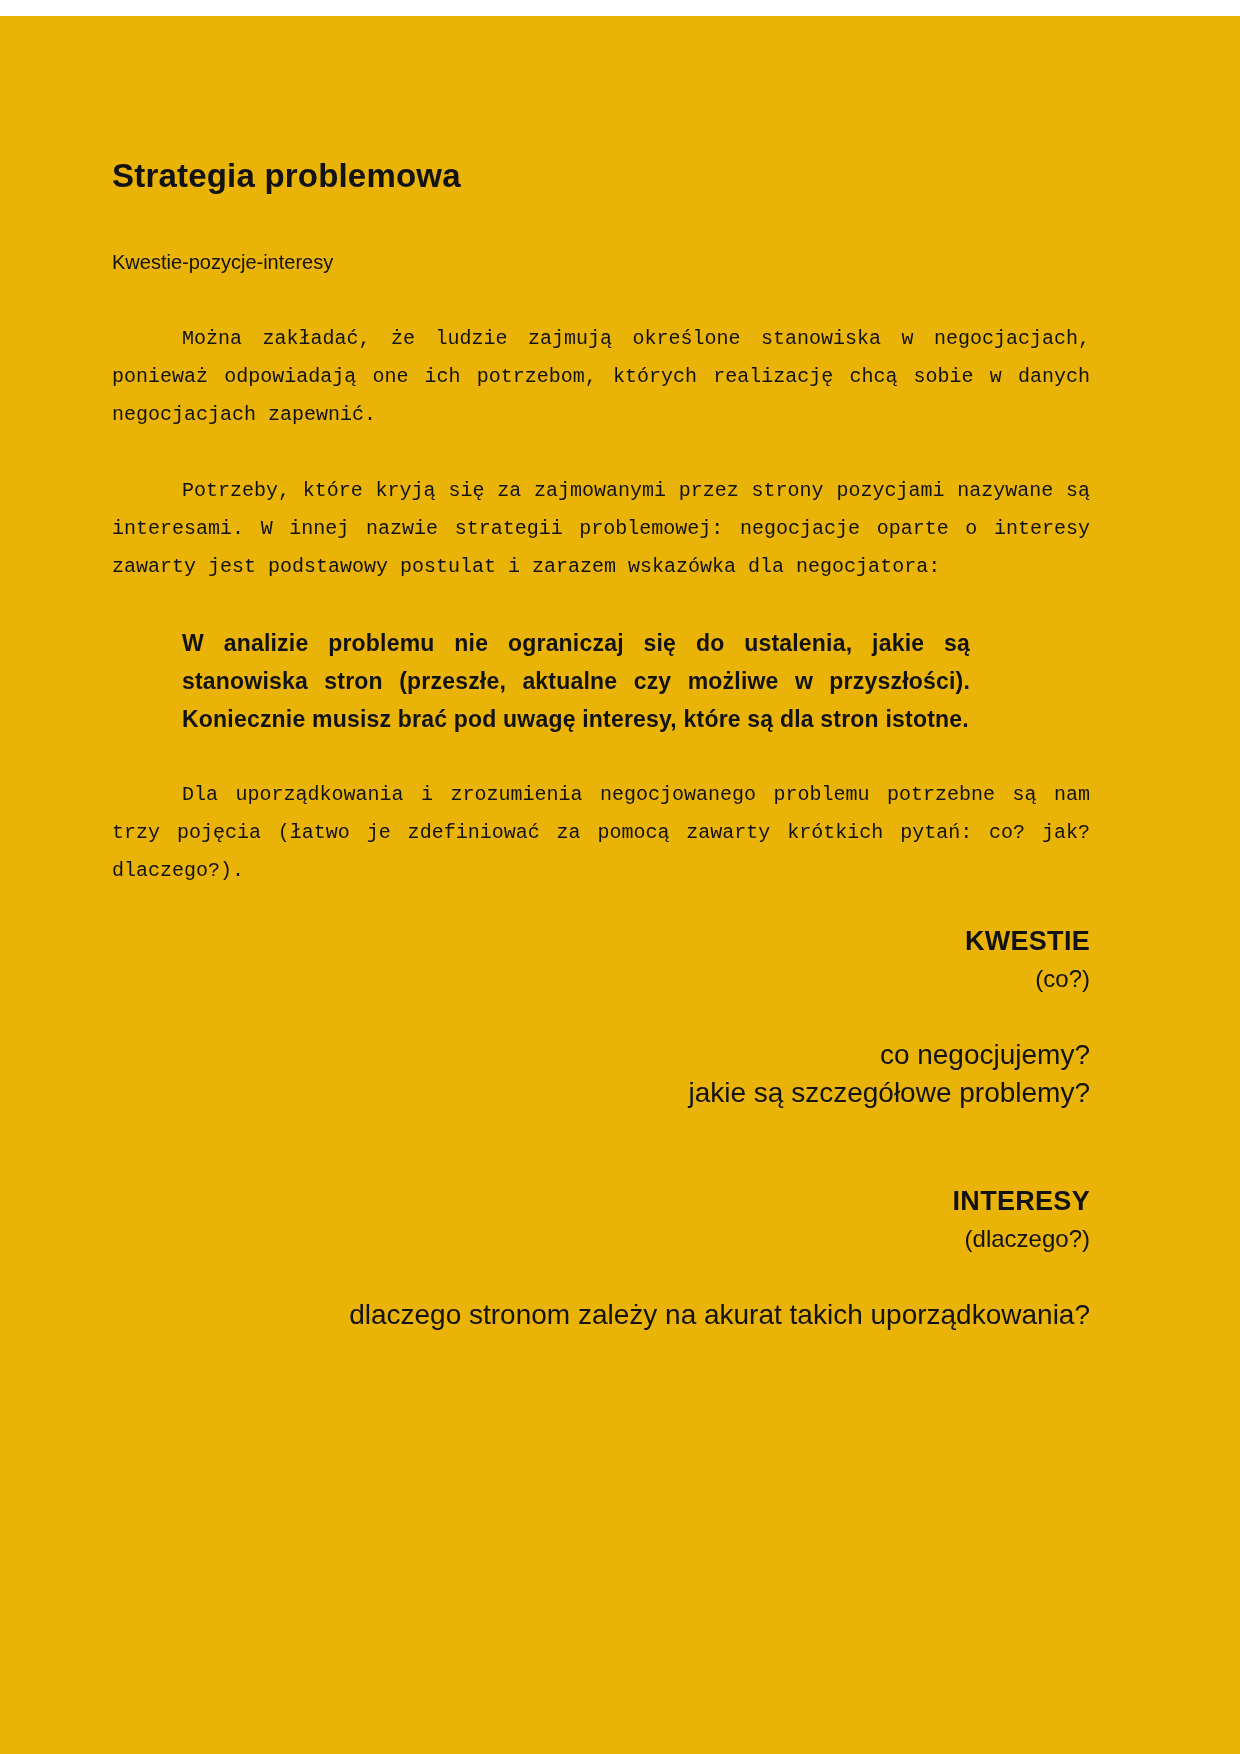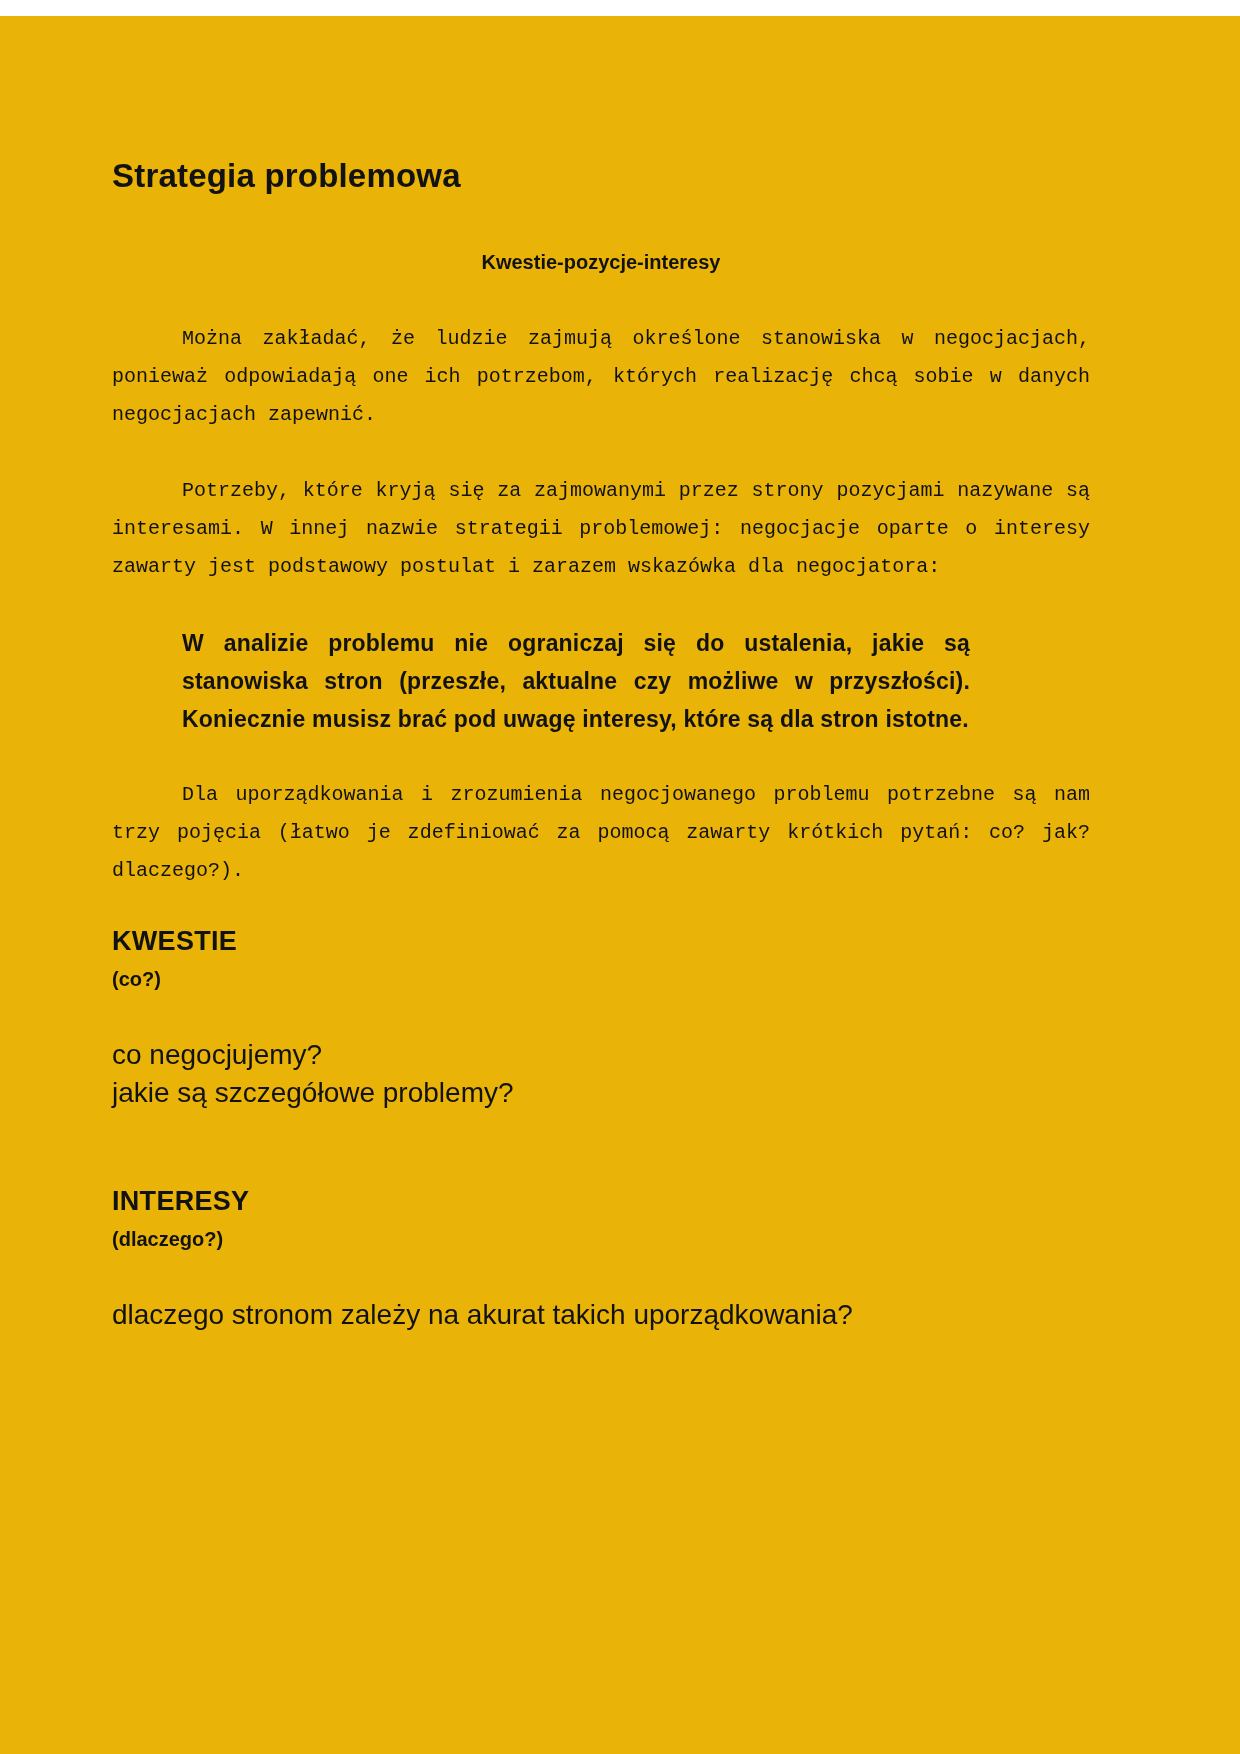--- a/index.html
+++ b/index.html
@@ -20,23 +20,22 @@
   }
   h1.doc-title {
     font-size: 33px;
     line-height: 40px;
     font-weight: bold;
     letter-spacing: 0.2px;
   }
   h2.doc-subheading {
     font-size: 20px;
     line-height: 24px;
-    font-weight: bold;
+    font-weight: normal;
     margin-top: 54px;
-    text-align: center;
   }
   p.body-par {
     font-size: 20px;
     line-height: 38px;
     text-align: justify;
     text-indent: 70px;
     font-family: Liberation Mono, monospace;
   }
   p.par-1 { margin-top: 46px; }
   p.par-2 { margin-top: 38px; }
@@ -45,34 +44,34 @@
     margin-top: 38px;
     margin-left: 70px;
     width: 788px;
     font-size: 23px;
     line-height: 38px;
     font-weight: bold;
     text-align: justify;
     letter-spacing: 0.2px;
   }
   .concept-section {
-    text-align: left;
+    text-align: right;
   }
   .concept-section.first { margin-top: 32px; }
   .concept-section.later { margin-top: 70px; }
   .concept-heading {
     font-size: 27px;
     line-height: 38px;
     font-weight: bold;
     letter-spacing: 0.3px;
   }
   .concept-qword {
-    font-size: 20px;
+    font-size: 24px;
     line-height: 38px;
-    font-weight: bold;
+    font-weight: normal;
   }
   .concept-questions {
     margin-top: 38px;
   }
   .concept-question {
     font-size: 28px;
     line-height: 38px;
   }
 </style>
 </head>

